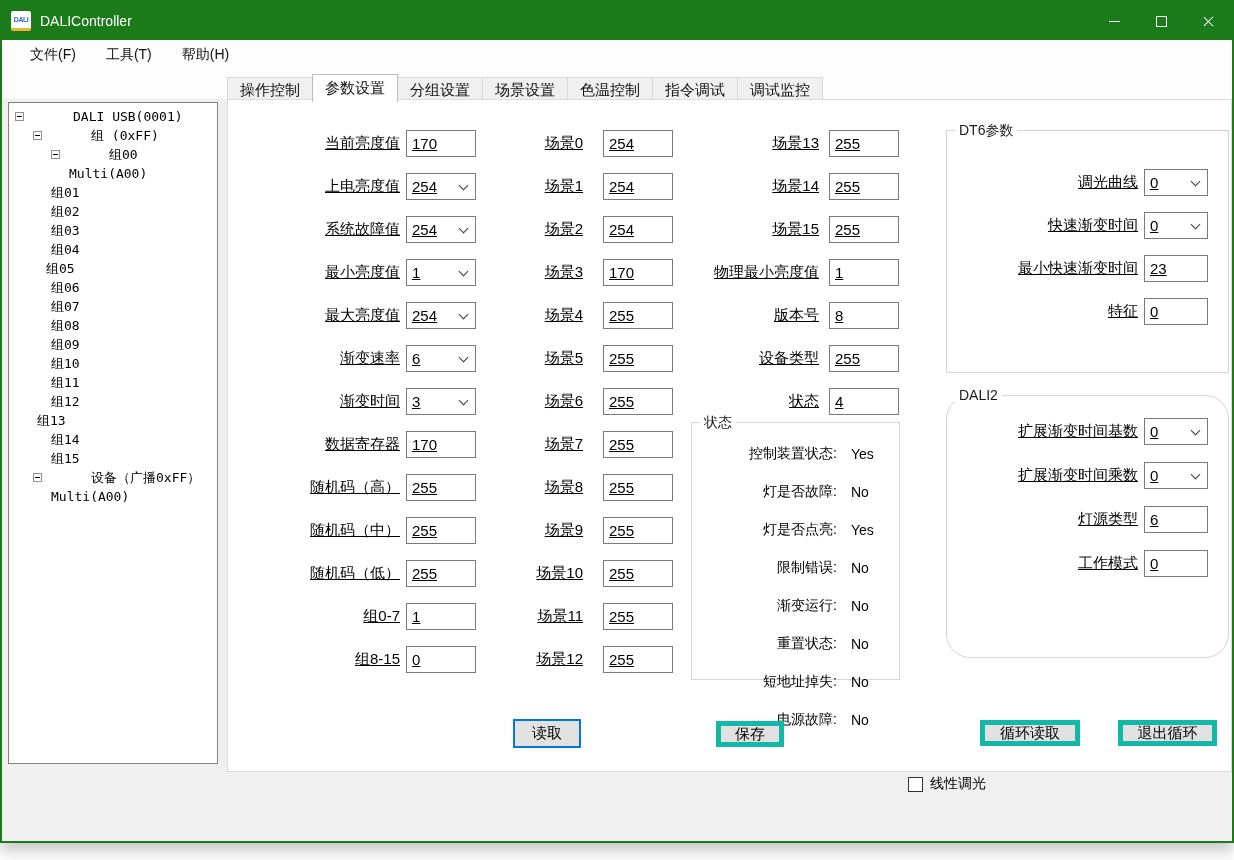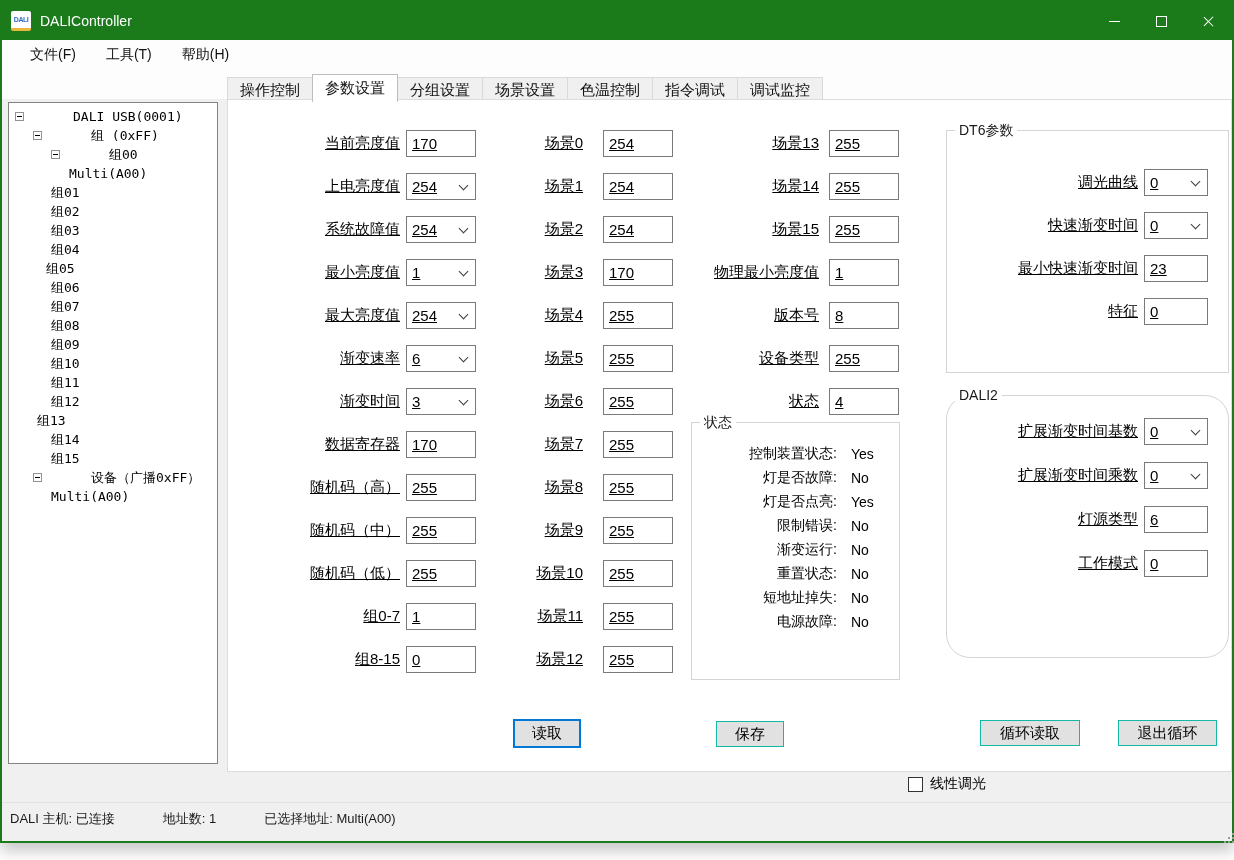--- a/index.html
+++ b/index.html
@@ -75,27 +75,27 @@
   .groupbox { position:absolute; border:1px solid #d5d5d5; background:#fff; }
   .gtitle { position:absolute; top:-9px; left:8px; background:#fff; padding:0 4px;
             font-size:14px; color:#1a1a1a; white-space:nowrap; }
   #status-group { left:463px; top:322px; width:209px; height:258px; }
   #dt6-group   { left:718px; top:30px;  width:283px; height:243px; }
   #dali2-group { left:718px; top:295px; width:283px; height:263px;border-radius:24px; }
   .groupbox .fields { position:static; }
   .groupbox .tbox, .groupbox .combo { width:64px; }
 
   
-  #status-rows { display:flex; flex-direction:column; gap:2px; padding-top:20px; }
+  #status-rows { display:flex; flex-direction:column; gap:16px; padding-top:20px; }
   .srow { display:flex; align-items:center; height:22px; }
   .slabel { width:145px; text-align:right; font-size:14px; color:#000; flex:none; white-space:nowrap; }
   .svalue { margin-left:14px; font-size:14px; color:#000; }
 
   
-  .btn { position:absolute; background:#e1e1e1; border:1px solid #14b8a6; font-size:15px;
+  .btn { position:absolute; background:#e1e1e1; border:5px solid #14b8a6; font-size:15px;
          font-family:inherit; color:#000; display:flex; align-items:center; justify-content:center; }
   #btn-read { left:285px; top:619px; width:68px; height:29px; border:2px solid #0078d7; }
   #btn-save { left:488px; top:621px; width:68px; height:26px; }
   #btn-loop { left:752px; top:620px; width:100px; height:26px; }
   #btn-exit { left:890px; top:620px; width:99px;  height:26px; }
 
   
   .cb-row { position:absolute; left:906px; top:773px; display:flex; align-items:center; gap:7px; }
   .cb { width:15px; height:15px; border:1px solid #333; background:#fff; flex:none; }
   .cb-label { font-size:14px; color:#000; }
@@ -473,22 +473,14 @@
     <button class="btn" id="btn-save">保存</button>
     <button class="btn" id="btn-loop">循环读取</button>
     <button class="btn" id="btn-exit">退出循环</button>
   </div>
 
   <div class="cb-row">
     <span class="cb"></span>
     <span class="cb-label">线性调光</span>
   </div>
 
-  <div class="statusbar">
-    <div class="statusbar-inner">
-      <span class="sb-item">DALI 主机: 已连接</span>
-      <span class="sb-item">地址数: 1</span>
-      <span class="sb-item">已选择地址: Multi(A00)</span>
-    </div>
-    <span class="grip"></span>
-  </div>
 
 </div>
 
 </body></html>

